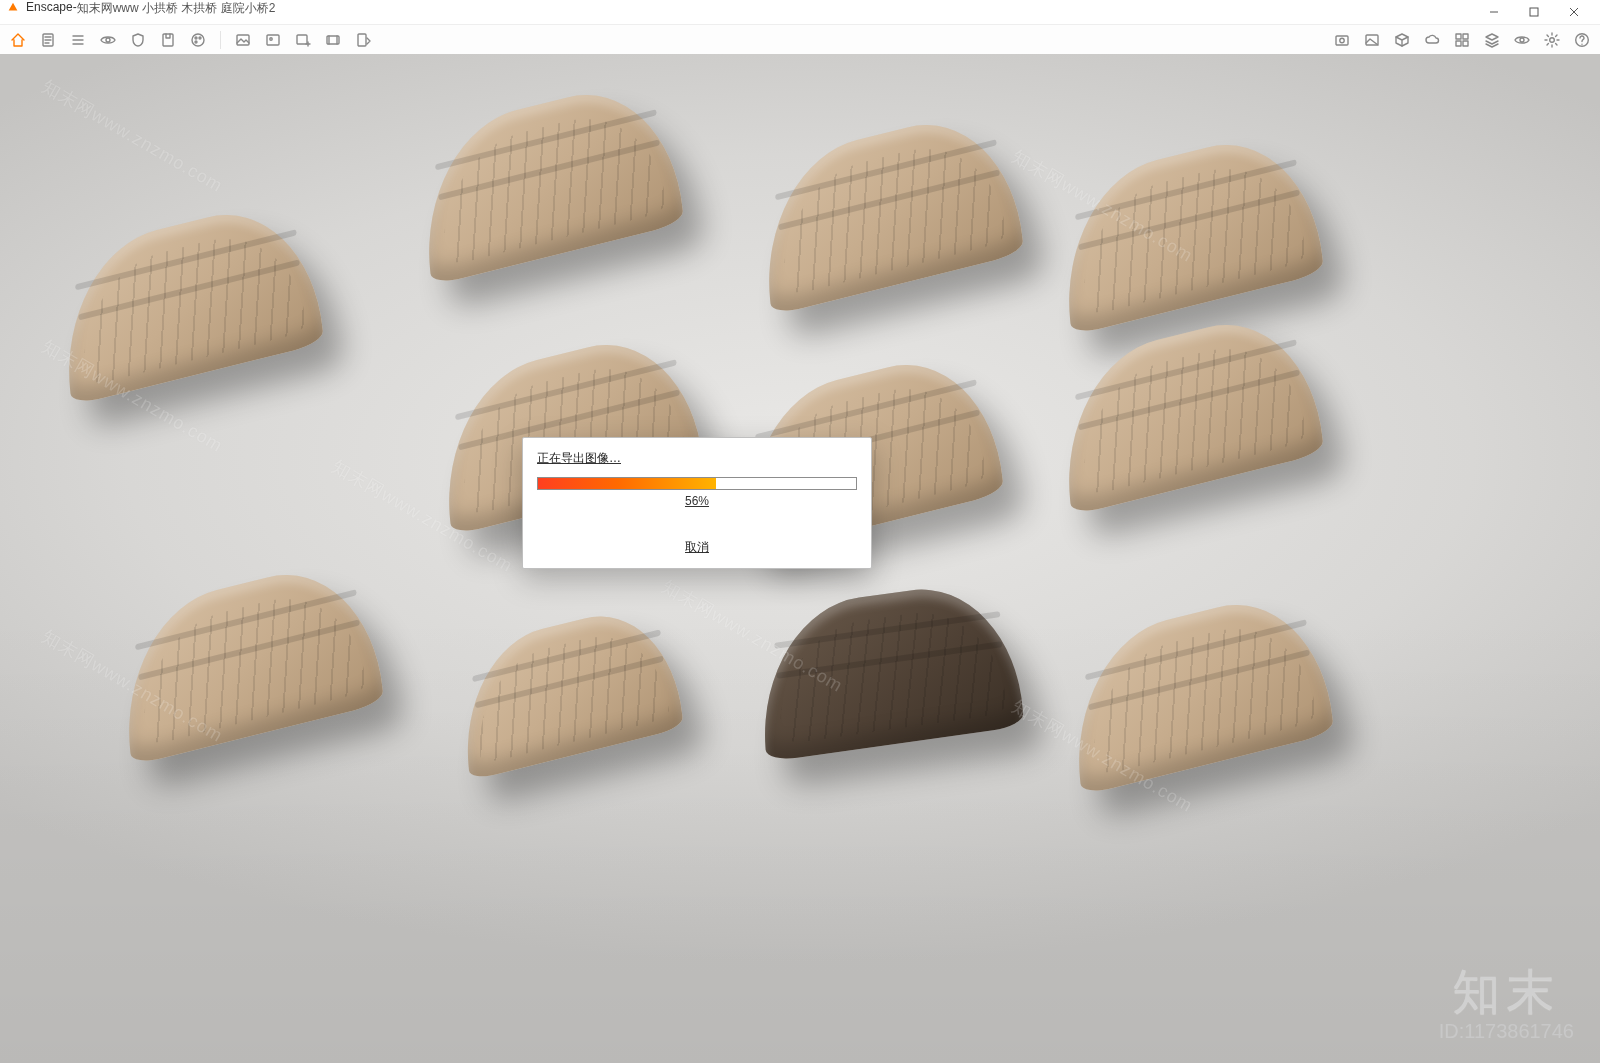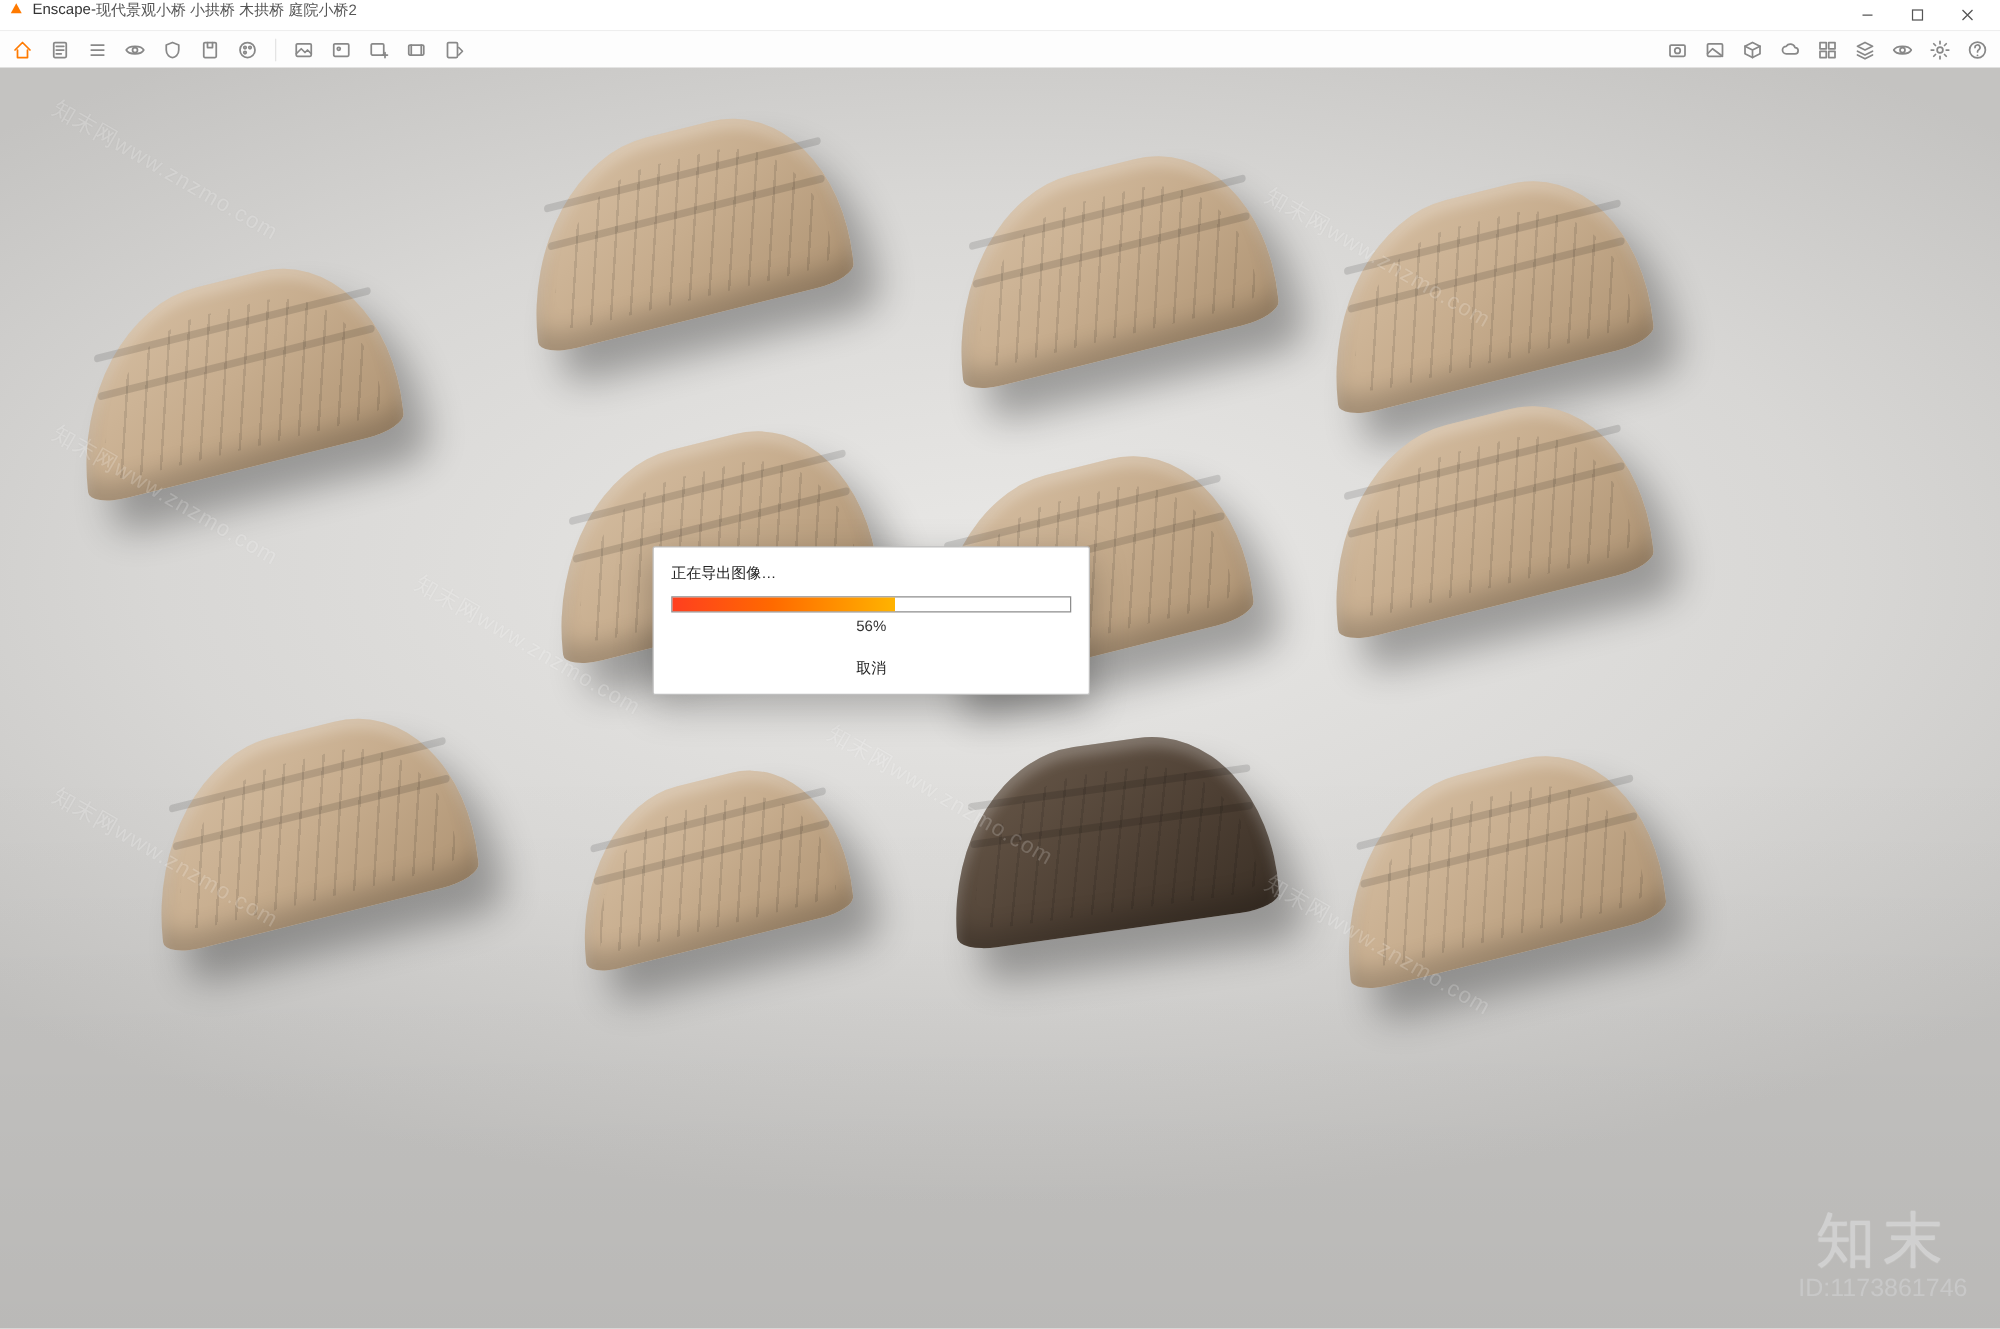--- a/index.html
+++ b/index.html
@@ -91,47 +91,48 @@
   }
   .brand .logo{font-size:48px;font-weight:300;letter-spacing:6px;
     color:#d0d0d0;text-shadow:0 1px 1px rgba(255,255,255,.4)}
   .brand .id{font-size:20px;color:#c8c8c8;margin-top:-4px}
   
   .dialog{
     position:absolute;left:522px;top:383px;width:320px;
     background:#fff;border:1px solid #bfbfbf;border-radius:2px;
     box-shadow:0 10px 30px rgba(0,0,0,.25);
     padding:12px 14px 8px 14px;
+    text-decoration:underline;
   }
   .dialog .dlg-title{font-size:12px;color:#222;margin-bottom:10px}
   .bar-outer{
     width:100%;height:13px;border:1px solid #8d8d8d;background:#fff;
     box-sizing:border-box;position:relative;margin-bottom:4px;
   }
   .bar-fill{
     position:absolute;left:0;top:0;bottom:0;
     background:linear-gradient(90deg,#ff3f1f 0%,#ff6a00 45%,#ffb300 100%);
   }
-  .bar-pct{text-align:center;font-size:12px;color:#333;margin-bottom:14px}
+  .bar-pct{text-align:center;font-size:12px;color:#333;margin-bottom:27px}
   .dlg-actions{display:flex;justify-content:center}
   .dlg-cancel{font-size:12px;color:#222;background:none;border:none;
     padding:4px 8px;cursor:pointer}
 </style>
 </head>
 <body>
 
 <div class="titlebar">
   <span class="logo">
     <svg viewBox="0 0 16 16">
         <path d="M3 12 L8 3 L13 12 Z" fill="#ff7a00"></path>
       </svg>
   </span>
   <span>Enscape</span>
   <span> - </span>
-  <span class="title">现代景观小桥 小拱桥 木拱桥 庭院小桥2</span>
+  <span class="title">知末网www 小拱桥 木拱桥 庭院小桥2</span>
   <span class="spacer"></span>
   <div class="win-btn">
     <svg viewBox="0 0 10 10">
         <path d="M1 5 H9"></path>
       </svg>
   </div>
   <div class="win-btn">
     <svg viewBox="0 0 10 10">
         <rect x="1" y="1" width="8" height="8"></rect>
       </svg>

